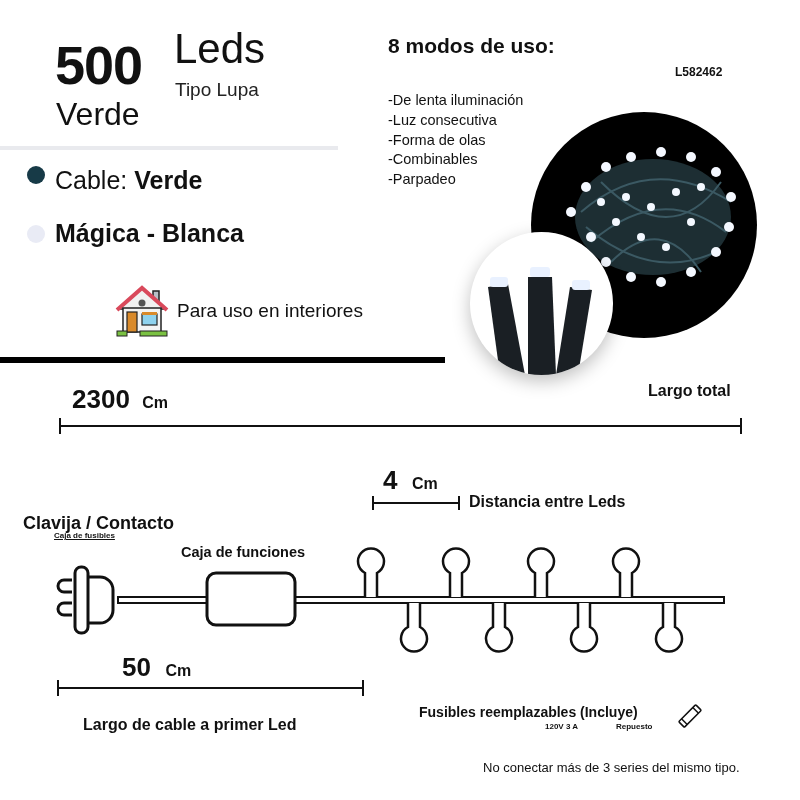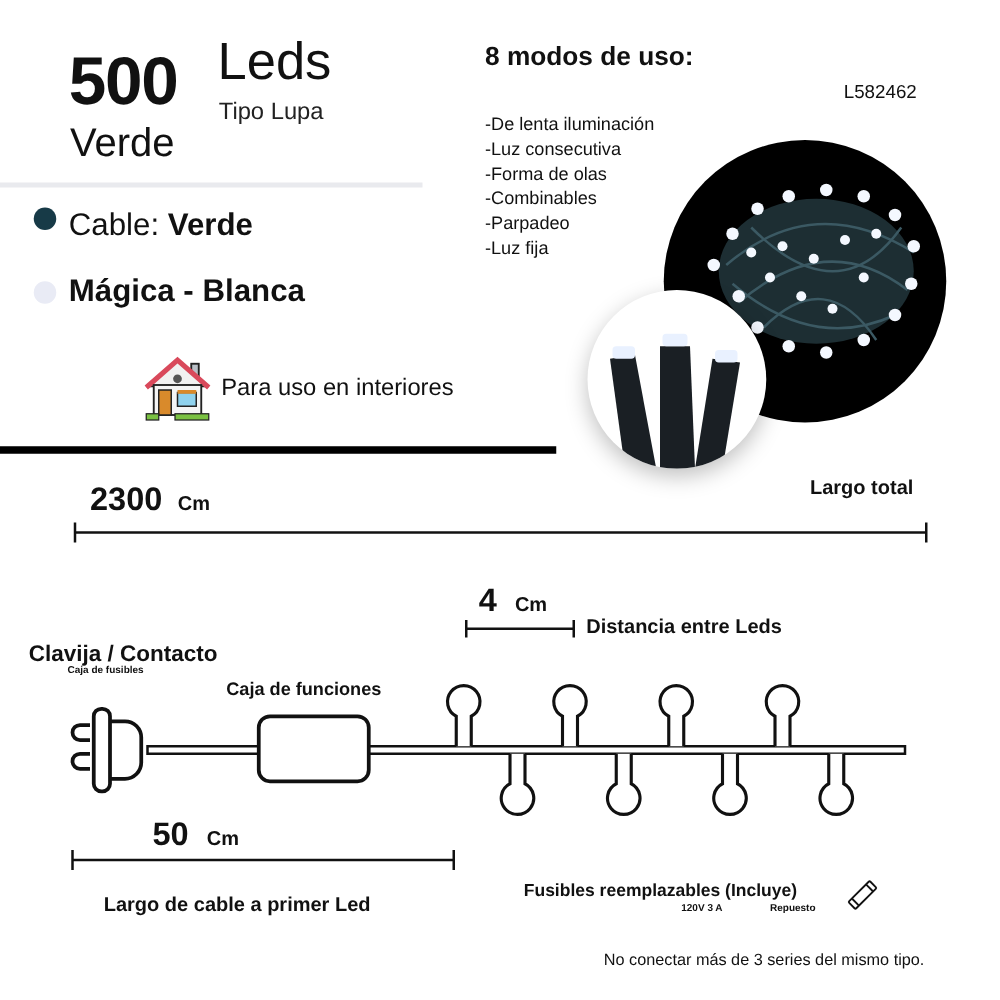--- a/index.html
+++ b/index.html
@@ -9,32 +9,32 @@
   .leds { left:174px; top:28px; font-size:42px; font-weight:normal; line-height:1; }
   .tipo { left:175px; top:80px; font-size:19px; line-height:1; color:#222; }
   .focos { left:56px; top:98px; font-size:32px; line-height:1; }
   .hr-light { left:0; top:146px; width:338px; height:4px; background:#e9eaee; }
   .hr-dark { left:0; top:357px; width:445px; height:6px; background:#000; }
   .bullet { width:18px; height:18px; border-radius:50%; }
   .cable-row { left:27px; top:166px; font-size:25px; display:flex; align-items:flex-start; gap:10px; }
   .magica-row { left:27px; top:219px; font-size:25px; display:flex; align-items:center; gap:10px; font-weight:bold; }
   .interiors { left:115px; top:285px; display:flex; align-items:center; gap:8px; font-size:19px; }
   .modes-title { left:388px; top:34px; font-size:21px; font-weight:bold; }
-  .sku { left:675px; top:65px; font-size:15px; }
+  .sku { left:675px; top:65px; font-size:12px;font-weight:bold; }
   .modes-list { left:388px; top:91px; font-size:14.5px; line-height:19.8px; list-style:none; margin:0; padding:0; }
   .photo-big { left:531px; top:112px; width:226px; height:226px; border-radius:50%; background:#000; overflow:hidden; }
   .photo-small { left:470px; top:232px; width:143px; height:143px; border-radius:50%; background:#fff; box-shadow:0 6px 18px rgba(0,0,0,0.25); overflow:hidden; }
   .dim-num { font-weight:bold; font-size:26px; }
   .dim-unit { font-weight:bold; font-size:16px; }
   .t2300 { left:72px; top:384px; }
   .largo-total { left:648px; top:382px; font-size:16px; font-weight:bold; }
   .t4 { left:383px; top:465px; }
   .dist-leds { left:469px; top:493px; font-size:16px; font-weight:bold; }
   .clavija { left:23px; top:513px; font-size:18px; font-weight:bold; }
-  .caja-fus { left:54px; top:531px; font-size:8px; font-weight:bold; }
+  .caja-fus { left:54px; top:531px; font-size:8px; font-weight:bold;text-decoration:underline; }
   .caja-func { left:181px; top:544px; font-size:14.5px; font-weight:bold; }
   .t50 { left:122px; top:652px; }
   .largo-cable { left:83px; top:716px; font-size:16px; font-weight:bold; }
   .fusibles { left:419px; top:704px; font-size:14px; font-weight:bold; }
   .fus-volt { left:545px; top:722px; font-size:8px; font-weight:bold; }
   .fus-rep { left:616px; top:722px; font-size:8px; font-weight:bold; }
   .warning { left:483px; top:760px; font-size:13px; }
   svg { position:absolute; overflow:visible; }
 </style>
 </head>
@@ -75,21 +75,20 @@
 <div class="abs hr-dark"></div>
 
 <div class="abs modes-title">8 modos de uso:</div>
 <div class="abs sku">L582462</div>
 <ul class="abs modes-list">
   <li>-De lenta iluminación</li>
   <li>-Luz consecutiva</li>
   <li>-Forma de olas</li>
   <li>-Combinables</li>
   <li>-Parpadeo</li>
-  <li>-Luz fija</li>
 </ul>
 
 <div class="abs photo-big">
   <svg width="226" height="226" viewBox="0 0 226 226" style="left:0;top:0;">
     <ellipse cx="122" cy="105" rx="78" ry="58" fill="#1d2e33"></ellipse>
     <g stroke="#3b5963" stroke-width="2" fill="none">
       <path d="M50 100 Q120 40 200 90"></path>
         <path d="M60 130 Q130 70 195 120"></path>
       <path d="M70 70 Q140 140 190 70"></path>
         <path d="M55 115 Q120 170 185 140"></path>

